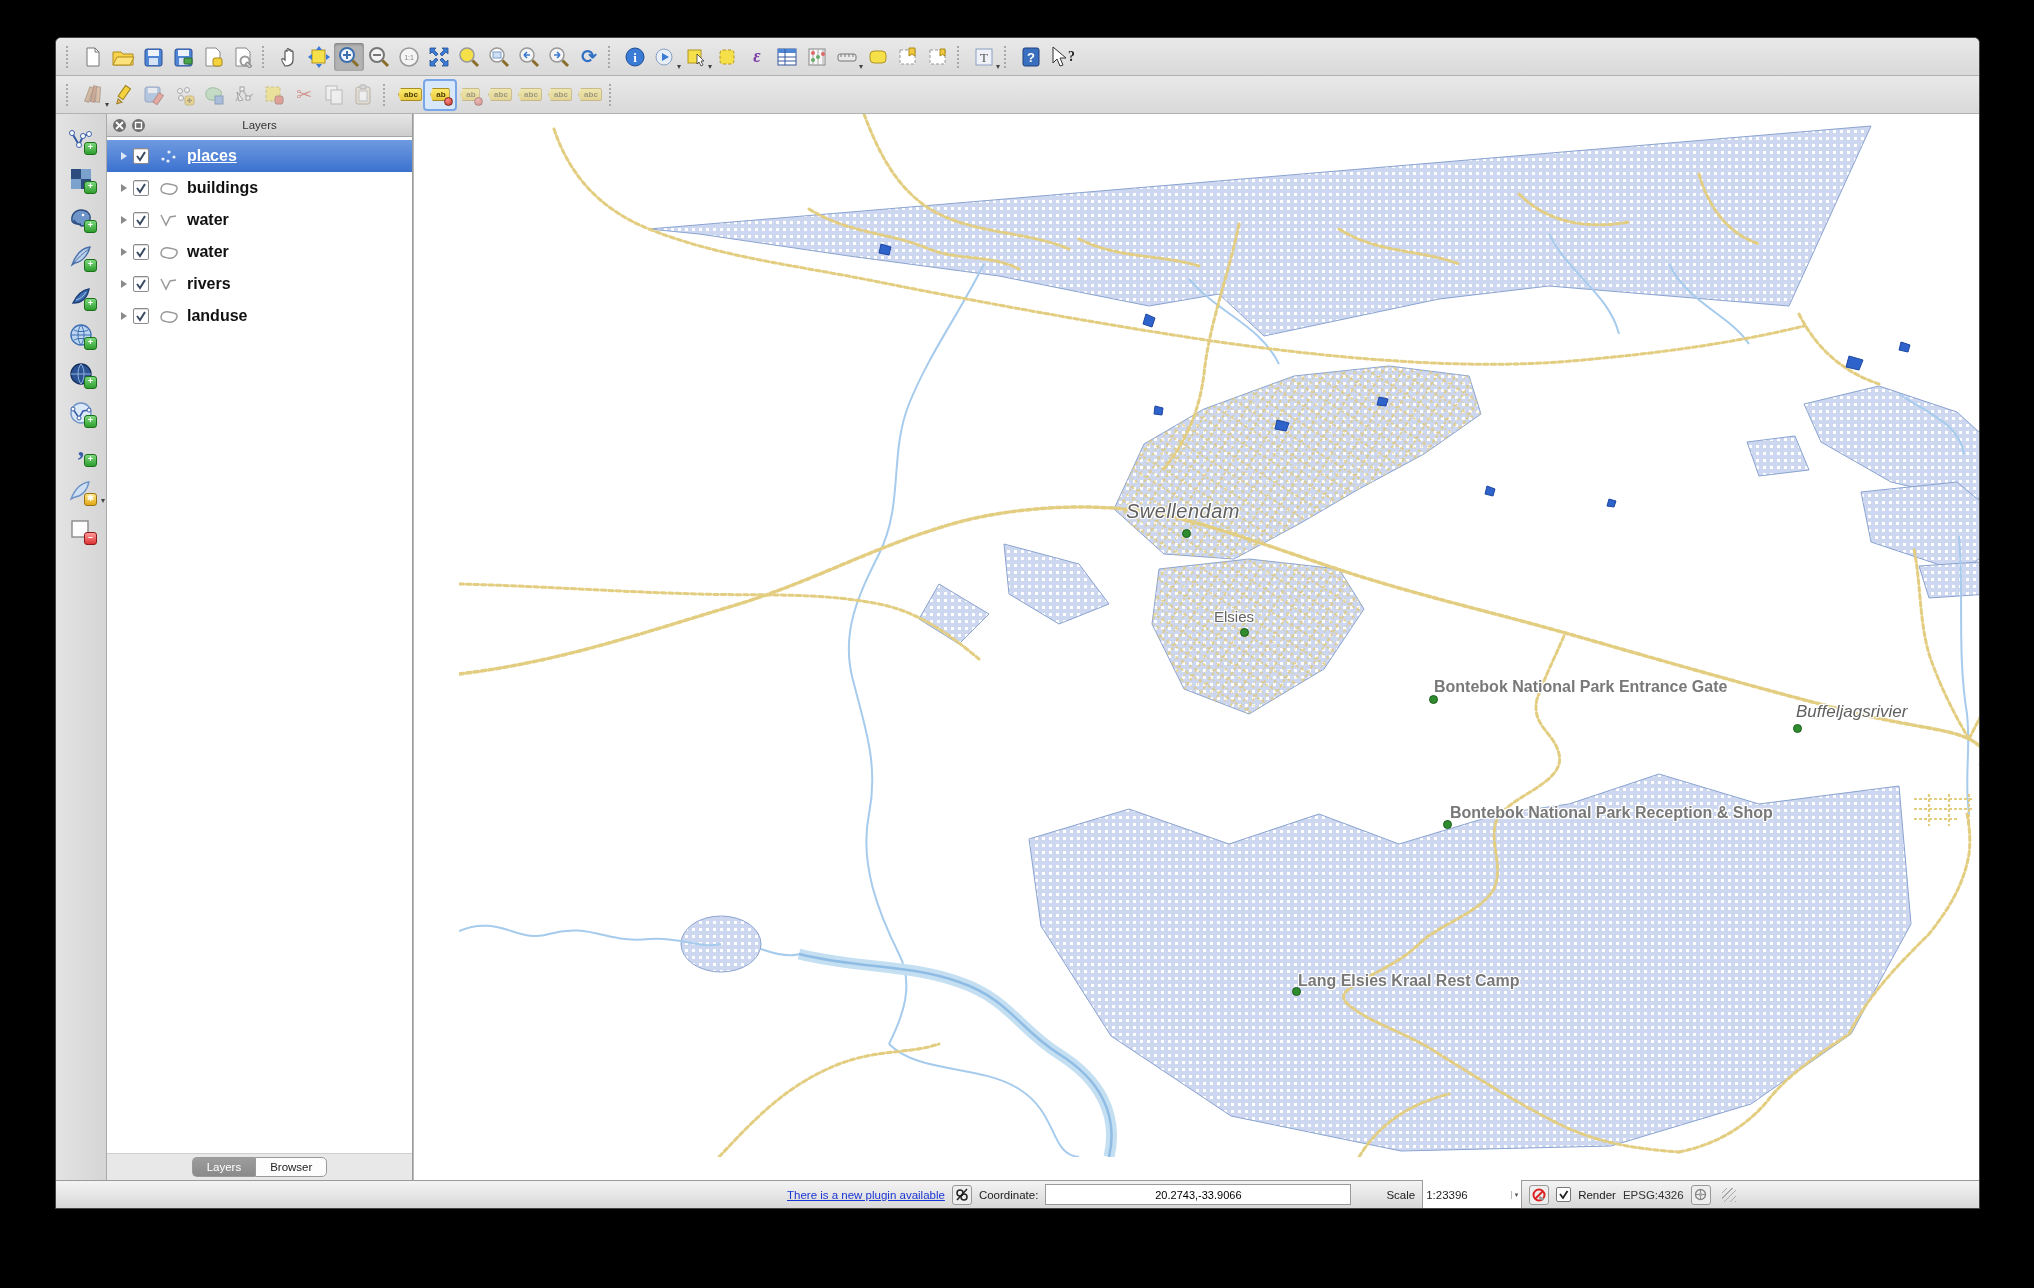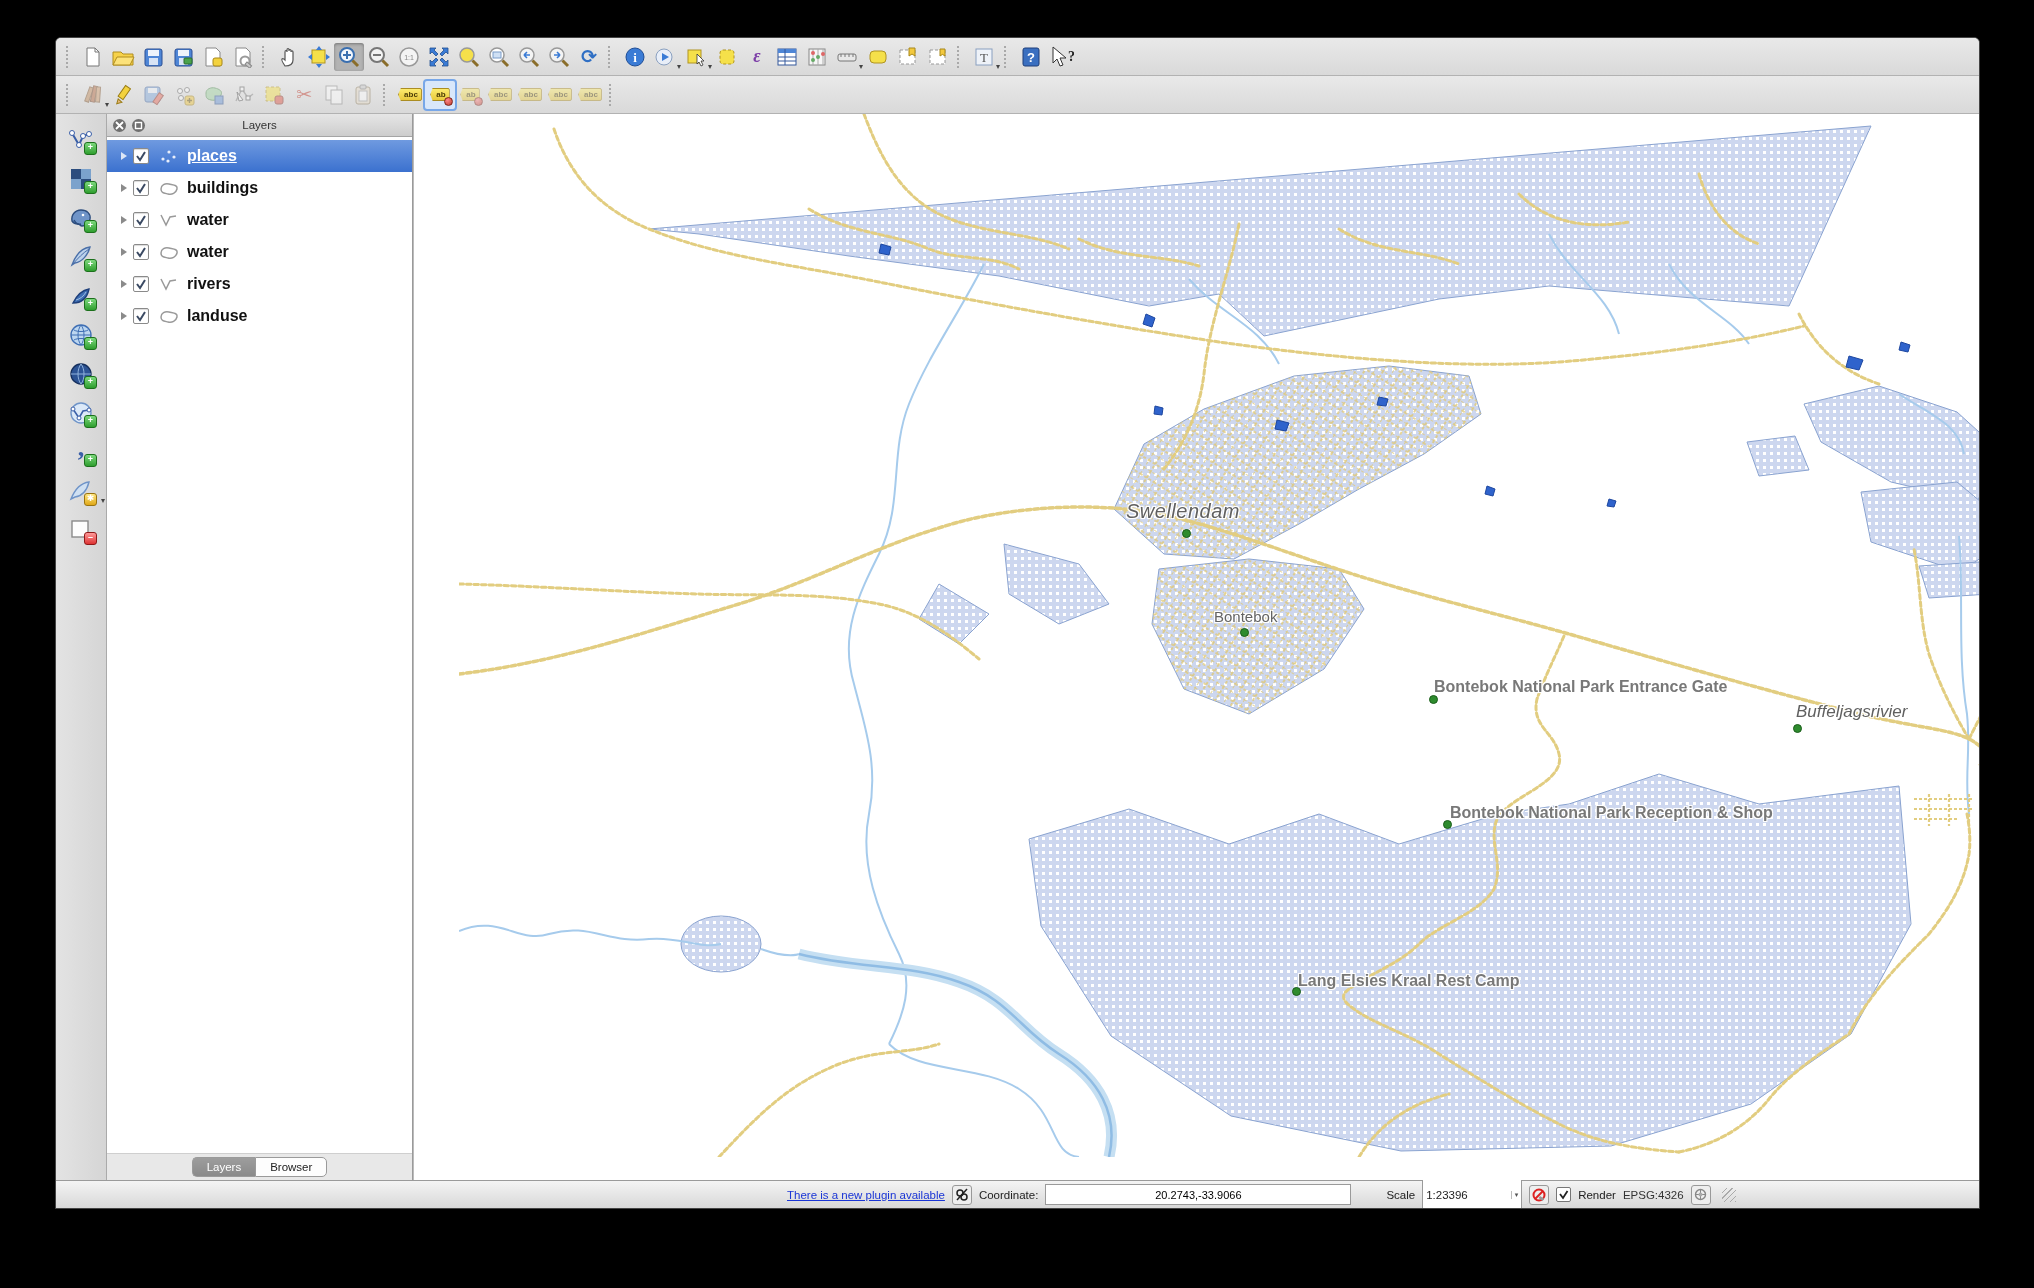--- a/index.html
+++ b/index.html
@@ -679,21 +679,21 @@
       
       <span class="gdot" style="left:768px;top:415px"></span>
       <span class="gdot" style="left:826px;top:514px"></span>
       <span class="gdot" style="left:1015px;top:581px"></span>
       <span class="gdot" style="left:1379px;top:610px"></span>
       <span class="gdot" style="left:1029px;top:706px"></span>
       <span class="gdot" style="left:878px;top:873px"></span>
 
       
       <span class="maplabel town" style="left:712px;top:386px">Swellendam</span>
-      <span class="maplabel town2" style="left:800px;top:494px">Bontebok</span>
+      <span class="maplabel town2" style="left:800px;top:494px">Elsies</span>
       <span class="maplabel poi" style="left:1020px;top:564px">Bontebok National Park Entrance Gate</span>
       <span class="maplabel town3" style="left:1382px;top:588px">Buffeljagsrivier</span>
       <span class="maplabel poi" style="left:1036px;top:690px">Bontebok National Park Reception &amp; Shop</span>
       <span class="maplabel poi" style="left:884px;top:858px">Lang Elsies Kraal Rest Camp</span>
     </div>
   </div>
 
   <div class="statusbar">
     <a href="#" class="slink">There is a new plugin available</a>
     <span class="sq">

